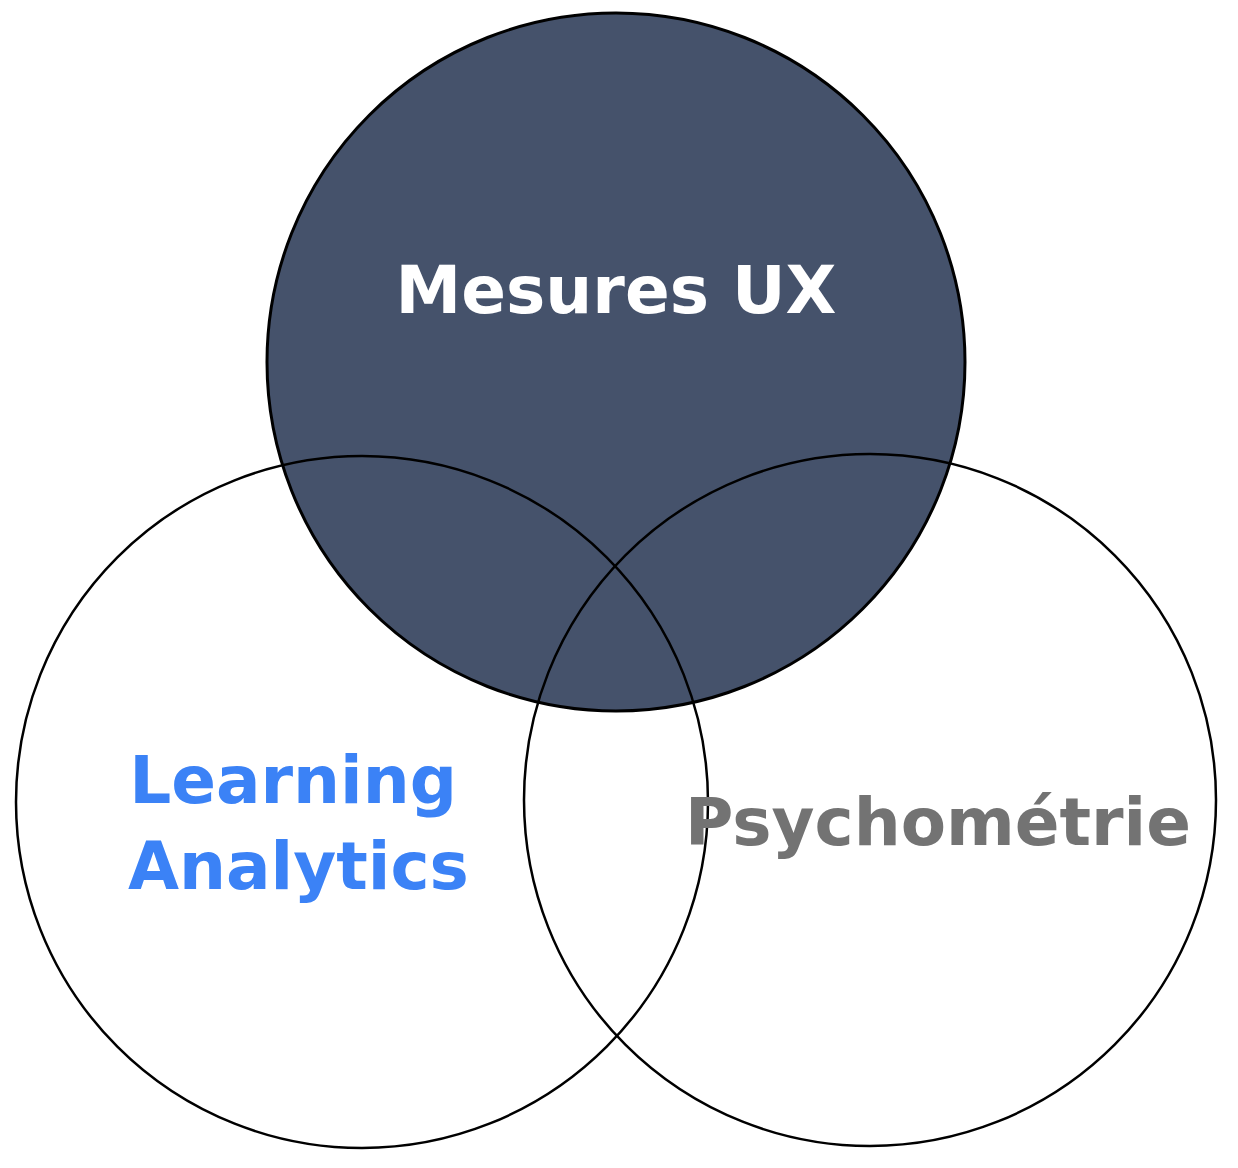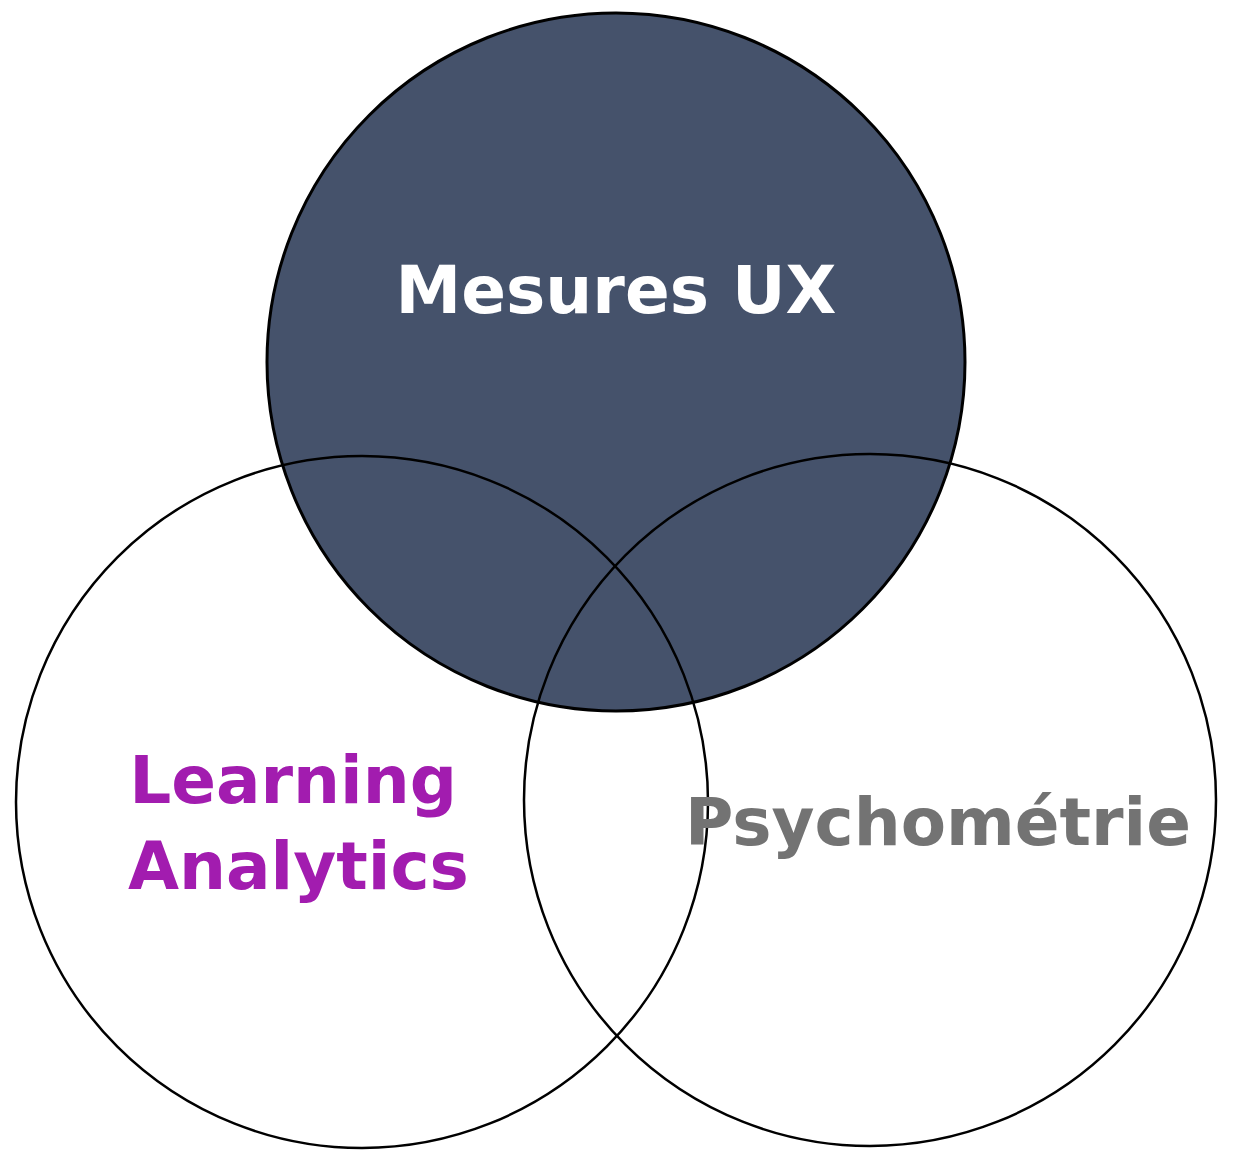--- a/index.html
+++ b/index.html
@@ -44,21 +44,21 @@
   }
   .label-top {
     left: 616px;
     top: 291px;
     color: #ffffff;
     white-space: nowrap;
   }
   .label-left {
     left: 293px;
     top: 824px;
-    color: #a21caf;
+    color: #3b82f6;
     width: 330px;
   }
   .label-right {
     left: 938px;
     top: 823px;
     color: #737373;
     white-space: nowrap;
   }
 </style>
 </head>

